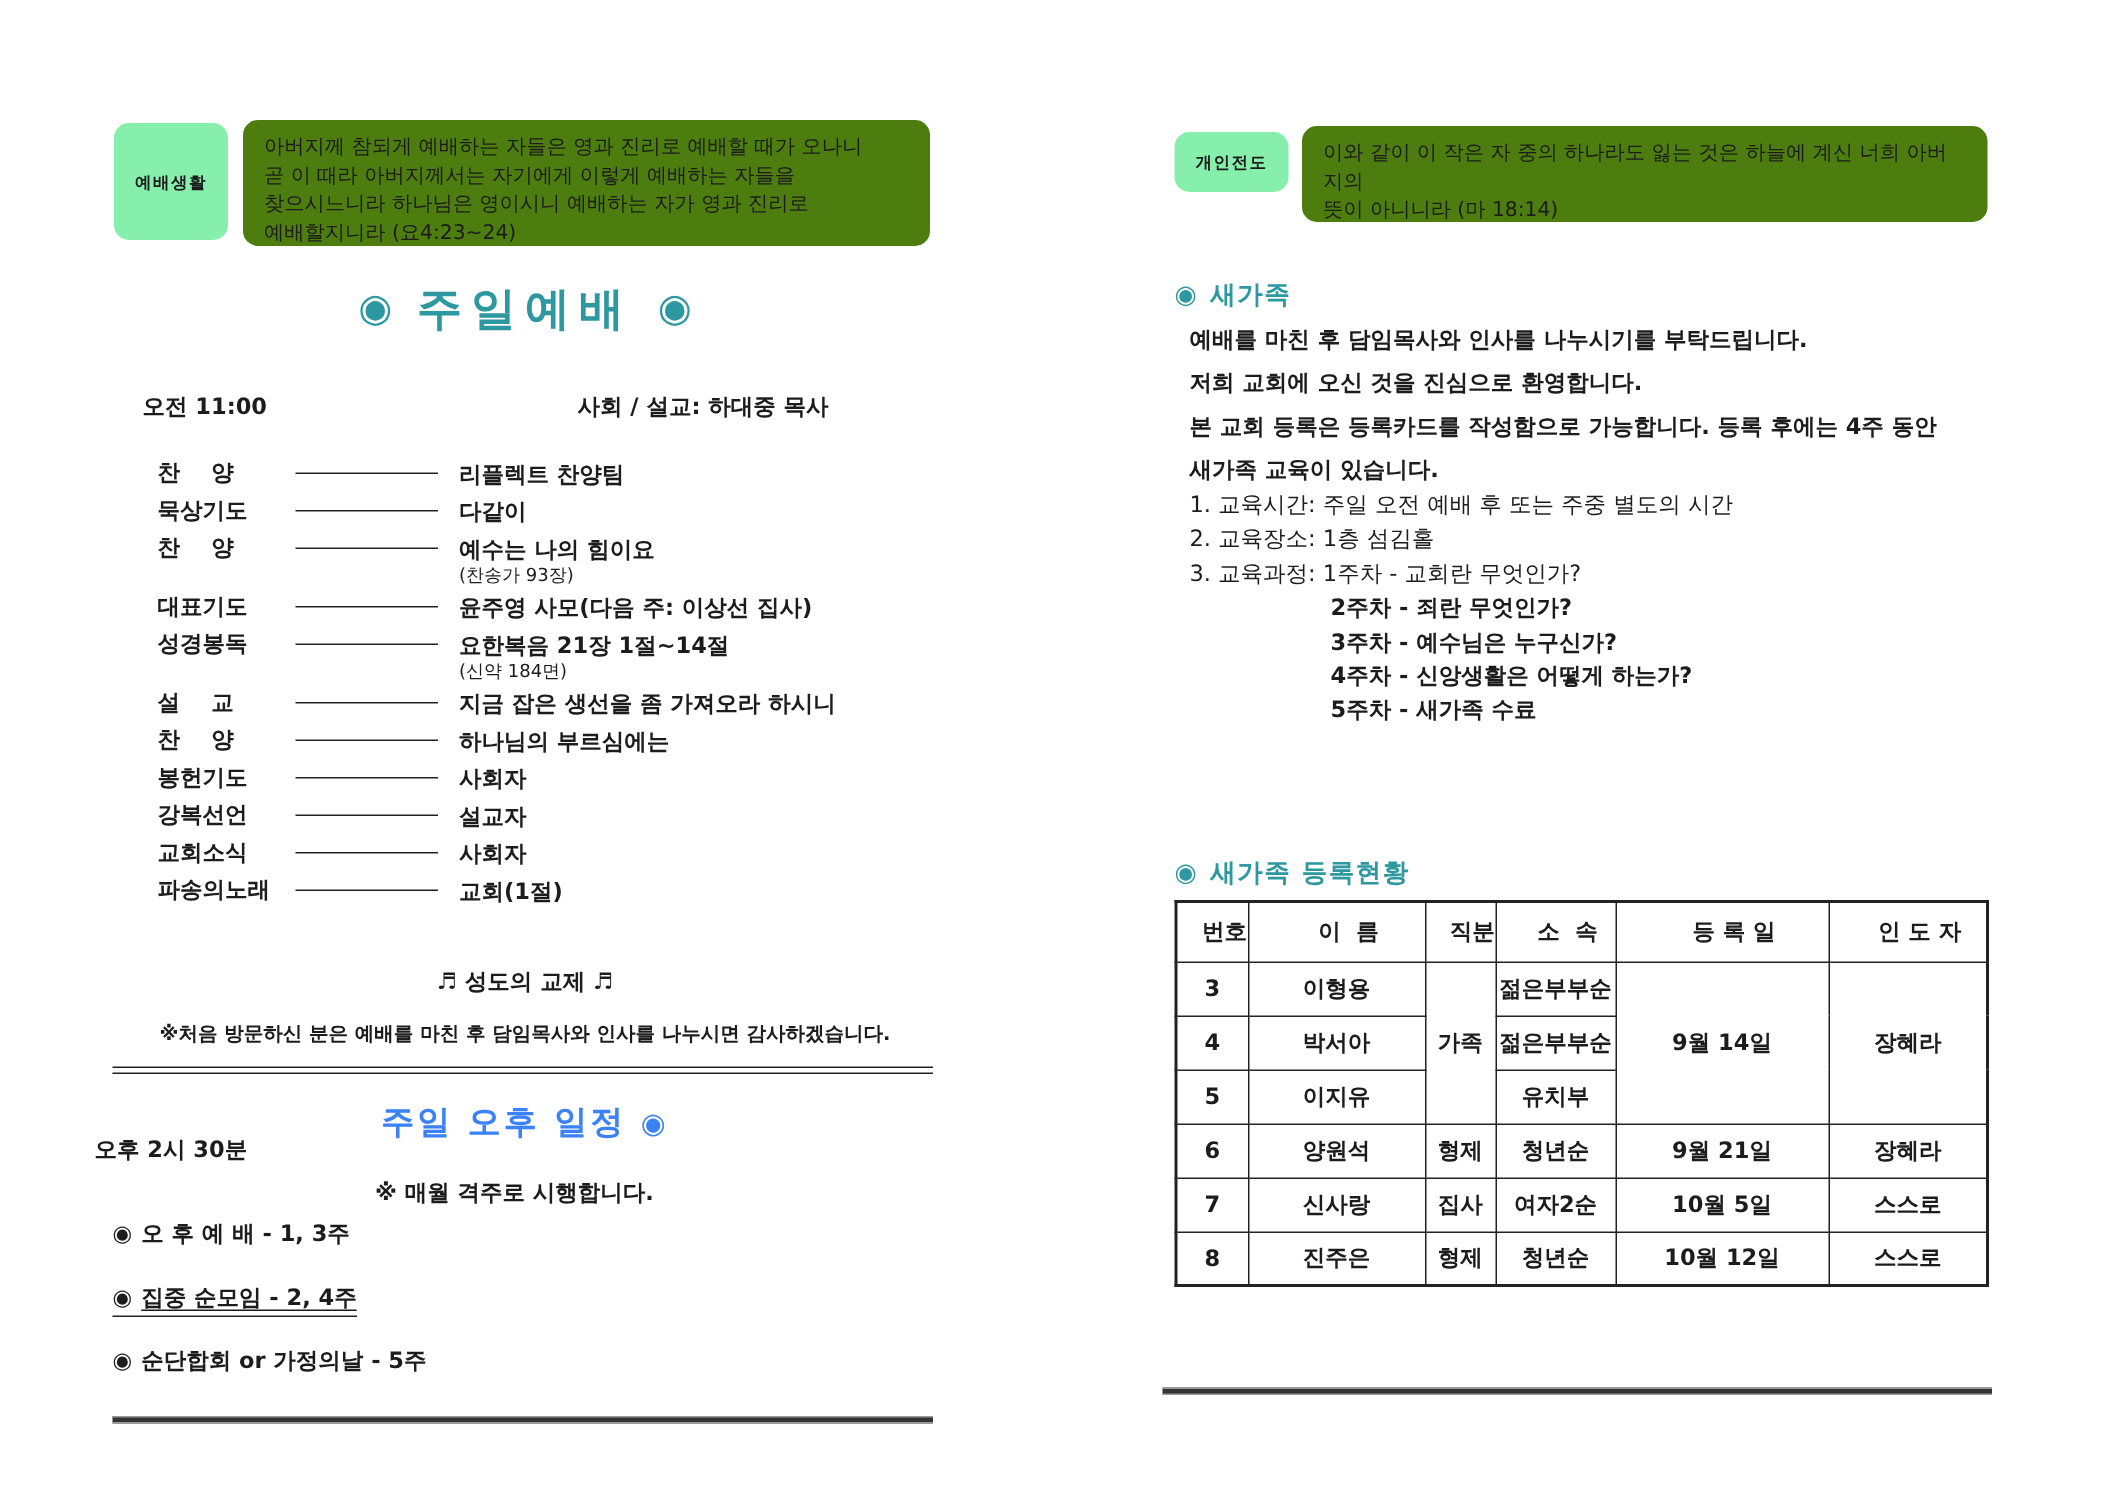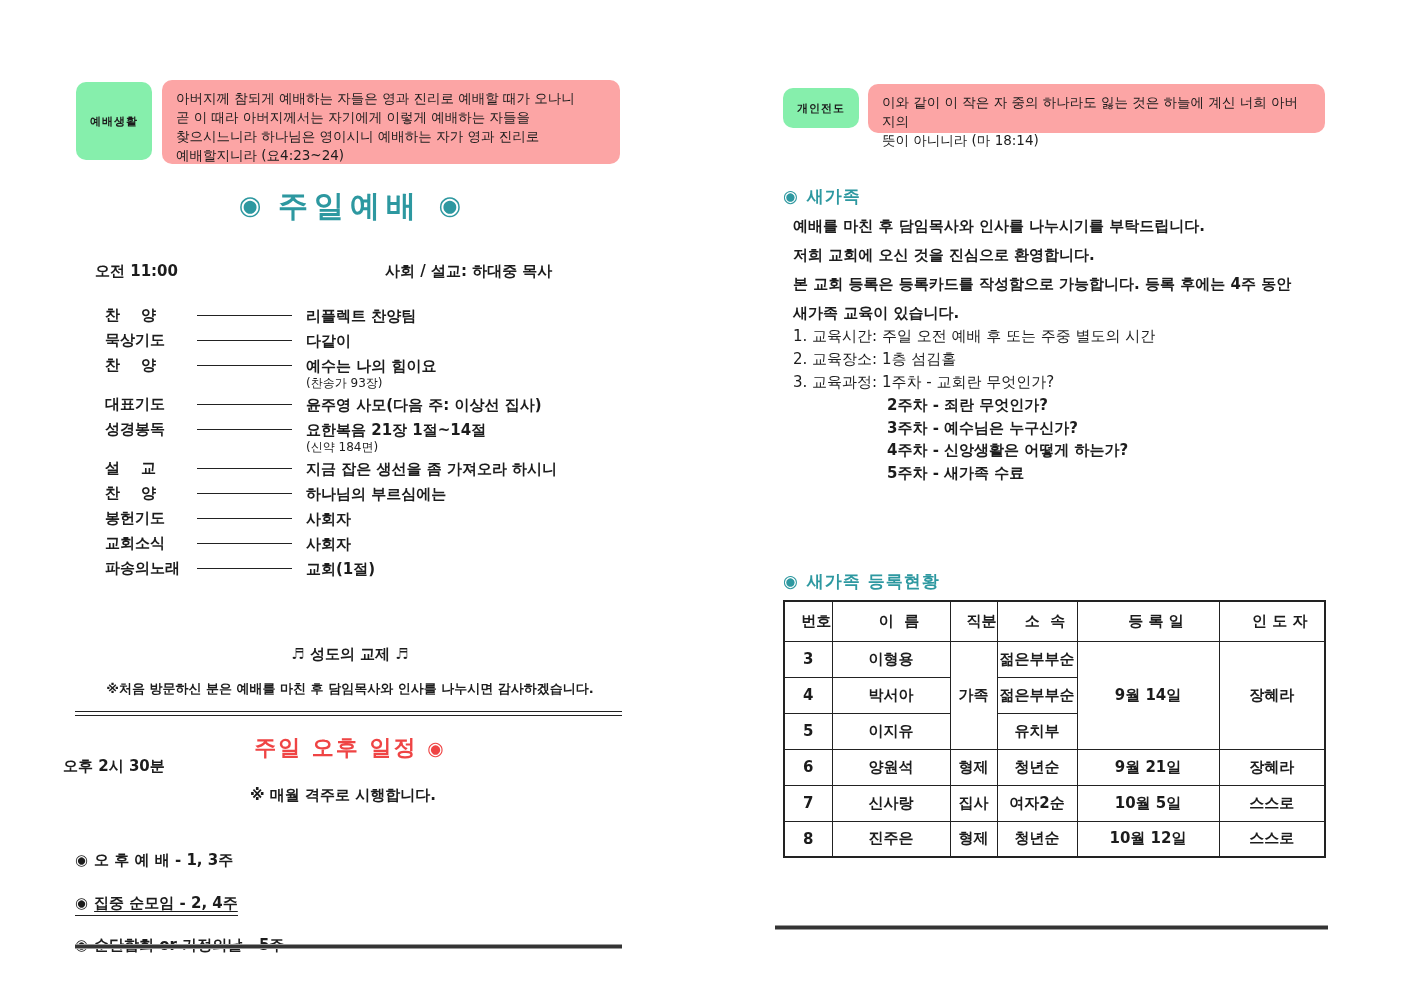--- a/index.html
+++ b/index.html
@@ -6,21 +6,21 @@
   html,body { width:1403px; height:992px; background:#ffffff; overflow:hidden;
               font-family:"DejaVu Sans", sans-serif; color:#1c1c1c; }
   .page { position:absolute; top:0; height:992px; }
   #page-left  { left:60px;  width:580px; }
   #page-right { left:775px; width:560px; }
 
   
   .hdr-label { position:absolute; background:#86efac; border-radius:10px;
                display:flex; align-items:center; justify-content:center;
                font-size:11px; letter-spacing:1px;font-weight:bold; }
-  .hdr-verse { position:absolute; background:#fca5a5; border-radius:10px;
+  .hdr-verse { position:absolute; background:#4d7c0f; border-radius:10px;
                font-size:13.5px; line-height:19px; padding:9px 14px;
                white-space:pre-line; }
 
   
   .main-title { position:absolute; top:186px; left:0; width:100%; text-align:center;
                 font-size:30px; font-weight:bold; color:#2d98a0; letter-spacing:6px; }
   .main-title .fisheye { font-size:26px; letter-spacing:0; vertical-align:2px; }
   .svc-time   { position:absolute; top:262px; left:35px;  font-size:15px; font-weight:bold; }
   .svc-leader { position:absolute; top:262px; left:325px; font-size:15px; font-weight:bold; }
 
@@ -33,24 +33,24 @@
   .order-note:empty { display:none; }
 
   .fellowship   { position:absolute; top:645px; left:0; width:100%; text-align:center;
                   font-size:15px; font-weight:bold; }
   .visitor-note { position:absolute; top:680px; left:0; width:100%; text-align:center;
                   font-size:13px; font-weight:bold; }
   .double-line  { position:absolute; top:711px; left:15px; width:547px; height:5px;
                   border-top:1.5px solid #222; border-bottom:1.5px solid #222; }
 
   .pm-title { position:absolute; top:733px; left:0; width:100%; text-align:center;
-              font-size:22px; font-weight:bold; color:#ef4444; letter-spacing:2px; }
+              font-size:22px; font-weight:bold; color:#3b82f6; letter-spacing:2px; }
   .pm-time  { position:absolute; top:757px; left:3px; font-size:15px; font-weight:bold; }
   .pm-note  { position:absolute; top:786px; left:190px; font-size:15px; font-weight:bold; }
-  .pm-item  { position:absolute; left:15px; font-size:15px; font-weight:bold;margin-top:38px; }
+  .pm-item  { position:absolute; left:15px; font-size:15px; font-weight:bold; }
   .pm-item .bullet { margin-right:6px; }
   .pm-item.underline { border-bottom:1.6px solid #222; padding-bottom:2px; }
 
   .thick-line { position:absolute; height:5px; background:#343434;
                 border-top:1px solid #9a9a9a; border-bottom:1px solid #9a9a9a; }
 
   
   .sec-head { position:absolute; font-size:17px; font-weight:bold; color:#2d98a0;
               letter-spacing:1px; }
   .sec-head .bullet { margin-right:8px; }
@@ -156,20 +156,28 @@
 
       <div class="order-row">
         <span class="order-label">봉헌기도</span>
         <span class="order-line"></span>
         <span>
           <div class="order-val">사회자</div>
 
         </span>
       </div>
 
+      <div class="order-row">
+        <span class="order-label">강복선언</span>
+        <span class="order-line"></span>
+        <span>
+          <div class="order-val">설교자</div>
+
+        </span>
+      </div>
 
       <div class="order-row">
         <span class="order-label">교회소식</span>
         <span class="order-line"></span>
         <span>
           <div class="order-val">사회자</div>
 
         </span>
       </div>
 
@@ -203,21 +211,21 @@
   <div class="pm-item" style="top:898px;">
     <span class="bullet">◉</span><span>순단합회 or 가정의날 - 5주</span>
   </div>
 
   <div class="thick-line" style="top:944px; left:15px; width:547px;"></div>
 </div>
 
 <div class="page" id="page-right">
 
   <div class="hdr-label" style="left:8px; top:88px; width:76px; height:40px;">개인전도</div>
-  <div class="hdr-verse" style="left:93px; top:84px; width:457px; height:49px;">이와 같이 이 작은 자 중의 하나라도 잃는 것은 하늘에 계신 너희 아버지의
+  <div class="hdr-verse" style="left:93px; top:84px; width:457px; height:64px;">이와 같이 이 작은 자 중의 하나라도 잃는 것은 하늘에 계신 너희 아버지의
 뜻이 아니니라 (마 18:14)</div>
 
   <div class="sec-head" style="top:185px; left:8px;">
     <span class="bullet">◉</span><span>새가족</span>
   </div>
 
   <div class="nc-lines">
 
       <div>예배를 마친 후 담임목사와 인사를 나누시기를 부탁드립니다.</div>
 

